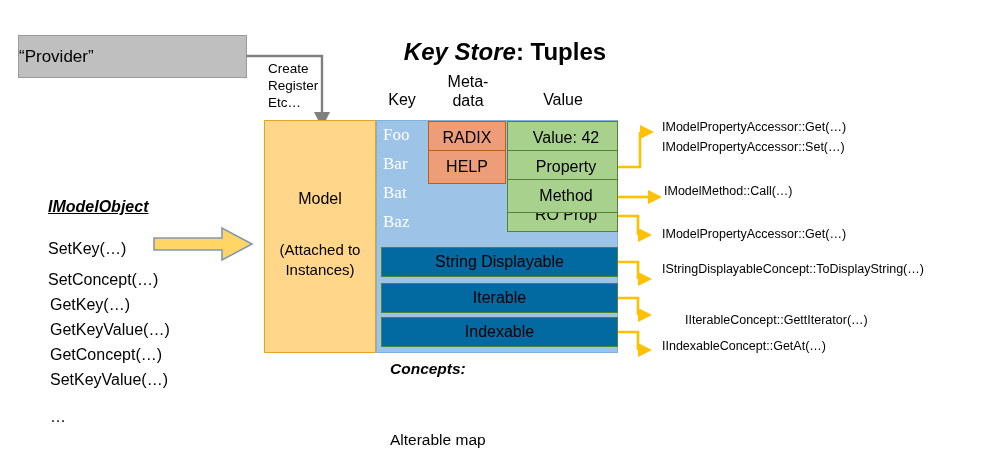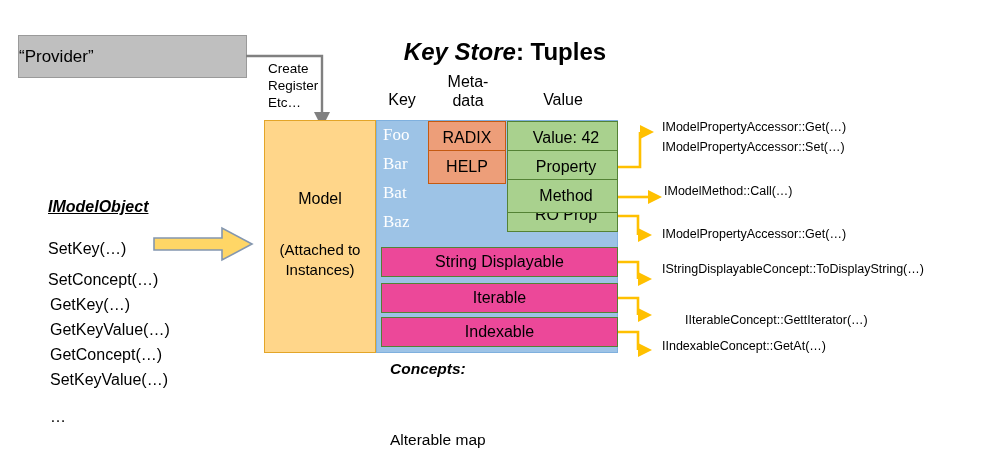--- a/index.html
+++ b/index.html
@@ -72,21 +72,21 @@
 
   
   .val-cell{
     background:#a9d18e;border:1px solid #548235;
     display:flex;align-items:center;justify-content:center;
     font-size:16px;color:#000;
     left:507px;width:111px;height:34px;padding-left:7px;
   }
   
   .concept-cell{
-    background:#ec4899;border:1px solid #548235;
+    background:#0369a1;border:1px solid #548235;
     display:flex;align-items:center;justify-content:center;
     font-size:16px;color:#000;
     left:381px;width:237px;height:30px;
   }
 
   
   .callout-text{
     font-size:12.5px;color:#000;line-height:16px;white-space:nowrap;
   }
 

